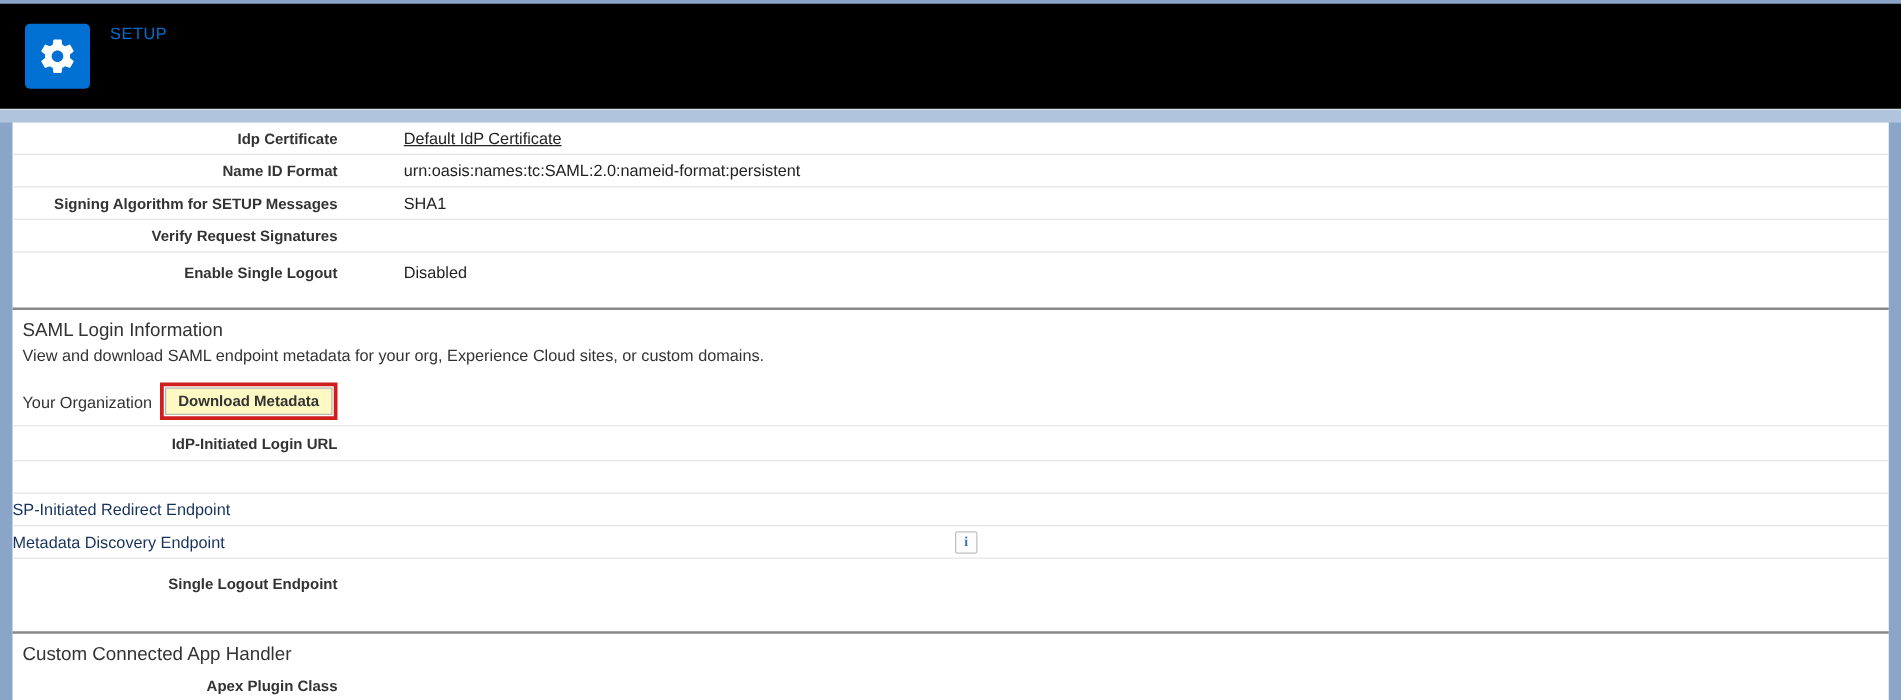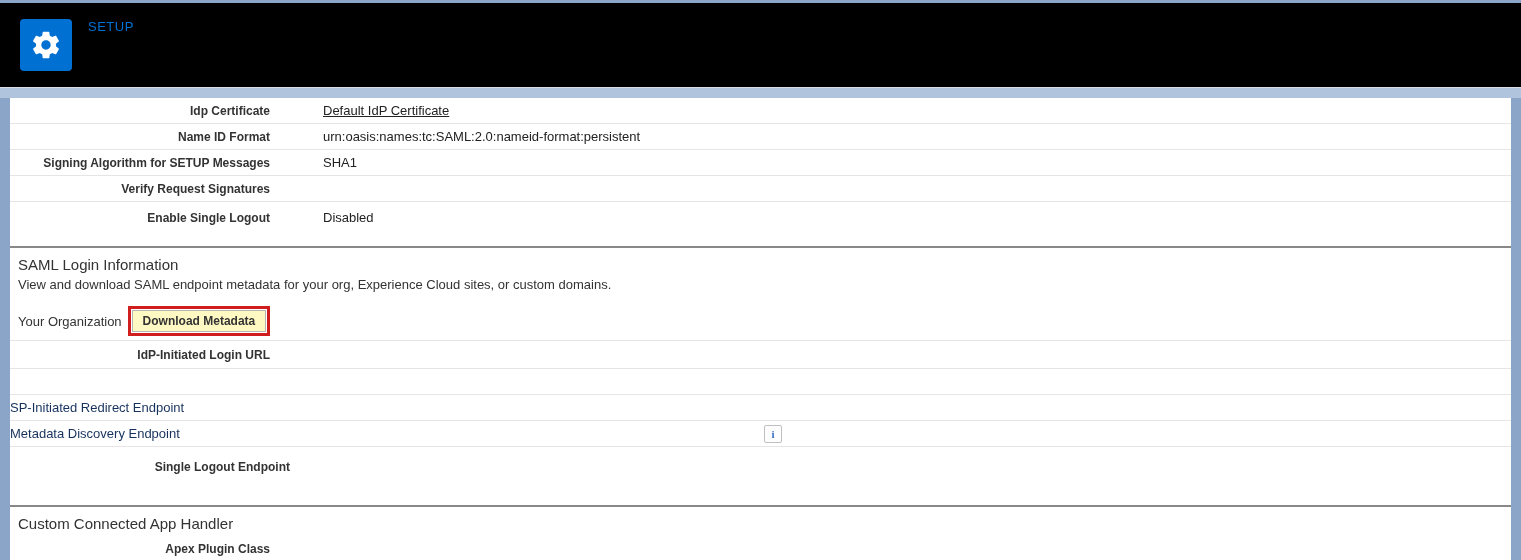--- a/index.html
+++ b/index.html
@@ -224,21 +224,21 @@
           <div class="label">Metadata Discovery Endpoint</div>
           <div class="value"></div>
         </div>
         <div class="right-pair">
           <div class="info-icon-box">
             <span>i</span>
           </div>
         </div>
       </div>
 
-      <div class="detail-row" style="border-bottom:none; min-height:40px;margin-left:20px;">
+      <div class="detail-row" style="border-bottom:none; min-height:40px;">
         <div class="label">Single Logout Endpoint</div>
         <div class="value"></div>
       </div>
     </div>
 
     <hr class="section-hr">
 
     <div class="section-title">Custom Connected App Handler</div>
 
     <div class="detail-row">

